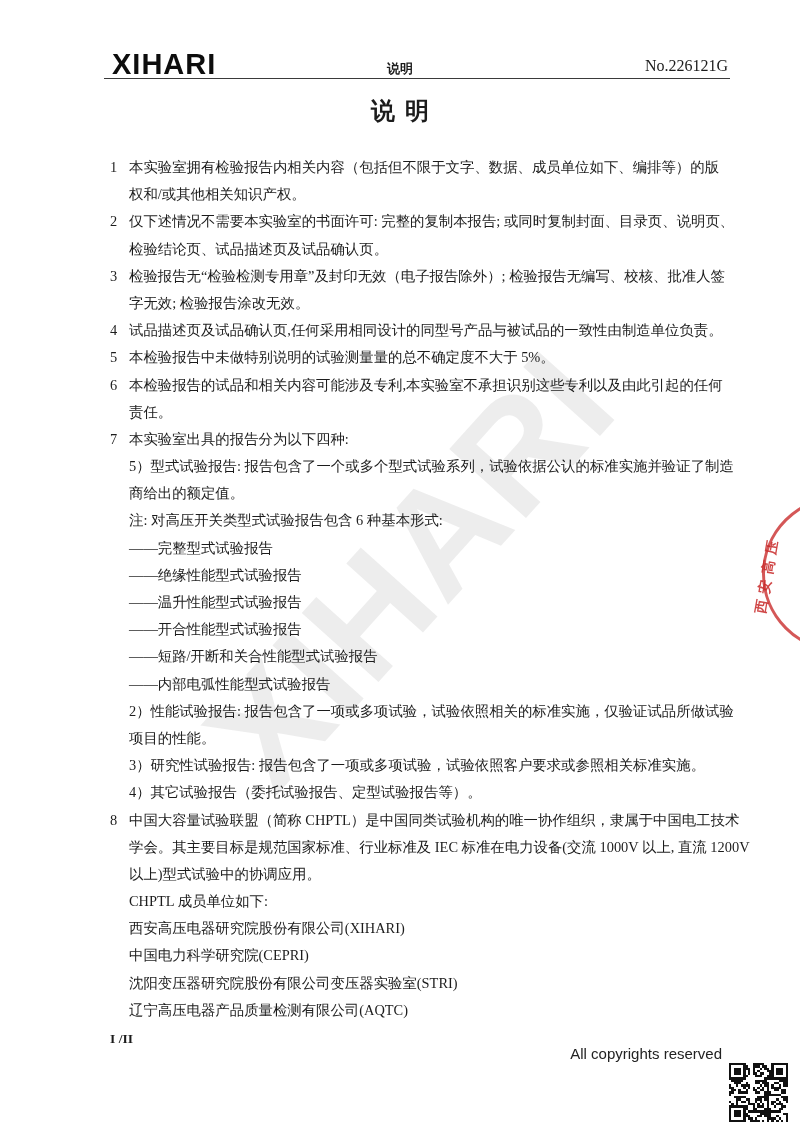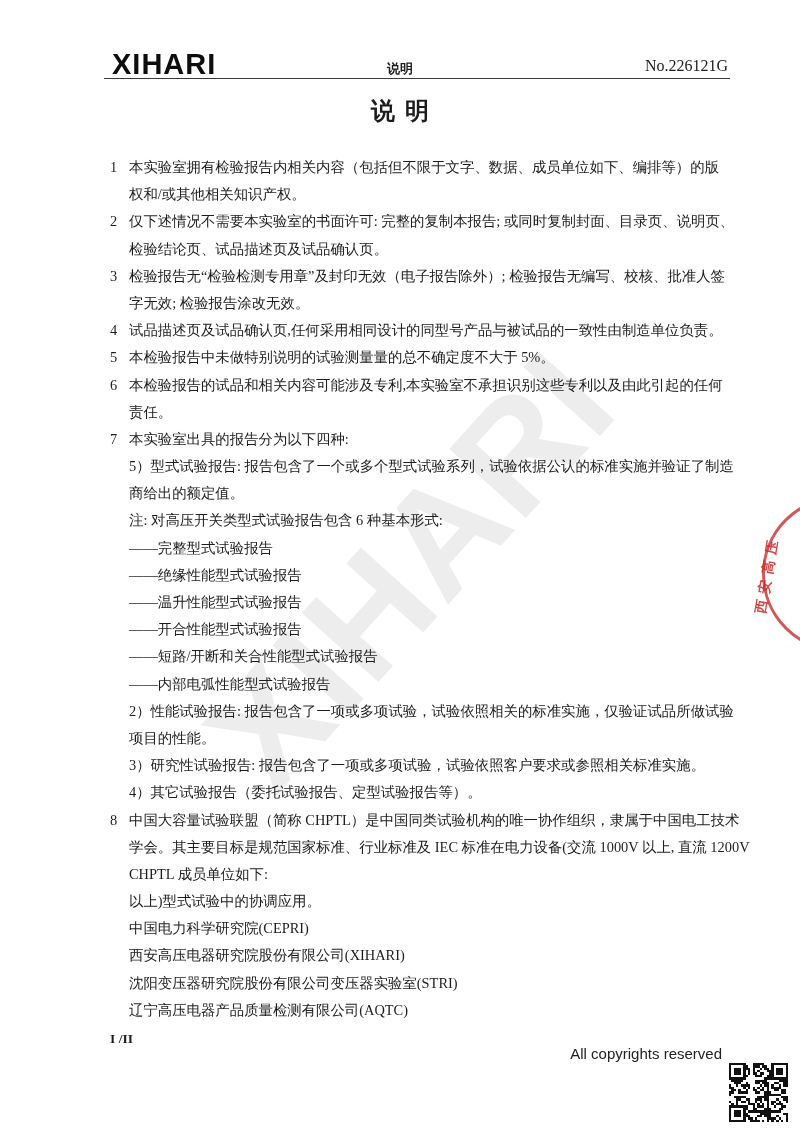--- a/index.html
+++ b/index.html
@@ -108,24 +108,24 @@
       <div class="line sub"><span>——温升性能型式试验报告</span></div>
       <div class="line sub"><span>——开合性能型式试验报告</span></div>
       <div class="line sub"><span>——短路/开断和关合性能型式试验报告</span></div>
       <div class="line sub"><span>——内部电弧性能型式试验报告</span></div>
       <div class="line sub"><span>2）性能试验报告: 报告包含了一项或多项试验，试验依照相关的标准实施，仅验证试品所做试验</span></div>
       <div class="line wrap"><span>项目的性能。</span></div>
       <div class="line sub"><span>3）研究性试验报告: 报告包含了一项或多项试验，试验依照客户要求或参照相关标准实施。</span></div>
       <div class="line sub"><span>4）其它试验报告（委托试验报告、定型试验报告等）。</span></div>
       <div class="line num"><span class="mk">8</span><span>中国大容量试验联盟（简称 CHPTL）是中国同类试验机构的唯一协作组织，隶属于中国电工技术</span></div>
       <div class="line wrap"><span>学会。其主要目标是规范国家标准、行业标准及 IEC 标准在电力设备(交流 1000V 以上, 直流 1200V</span></div>
+      <div class="line wrap"><span>以上)型式试验中的协调应用。</span></div>
       <div class="line sub"><span>CHPTL 成员单位如下:</span></div>
-      <div class="line wrap"><span>以上)型式试验中的协调应用。</span></div>
+      <div class="line sub"><span>西安高压电器研究院股份有限公司(XIHARI)</span></div>
       <div class="line sub"><span>中国电力科学研究院(CEPRI)</span></div>
-      <div class="line sub"><span>西安高压电器研究院股份有限公司(XIHARI)</span></div>
       <div class="line sub"><span>沈阳变压器研究院股份有限公司变压器实验室(STRI)</span></div>
       <div class="line sub"><span>辽宁高压电器产品质量检测有限公司(AQTC)</span></div>
     </div>
 
   <div class="stamp-ring"></div>
   <div class="stamp-text">西安高压</div>
 
   <div class="pageno">I /II</div>
   <div class="copyright">All copyrights reserved</div>
   <svg class="qr" id="qr" viewBox="0 0 25 25" shape-rendering="crispEdges">

